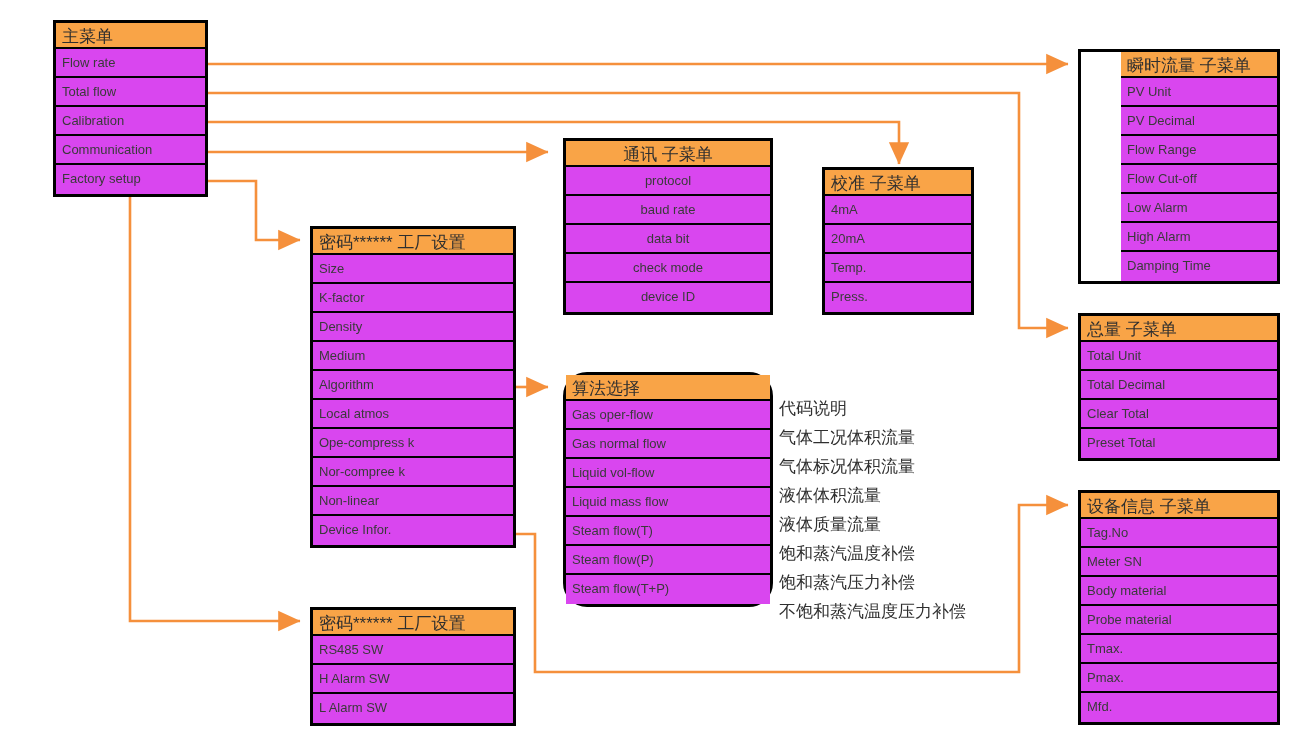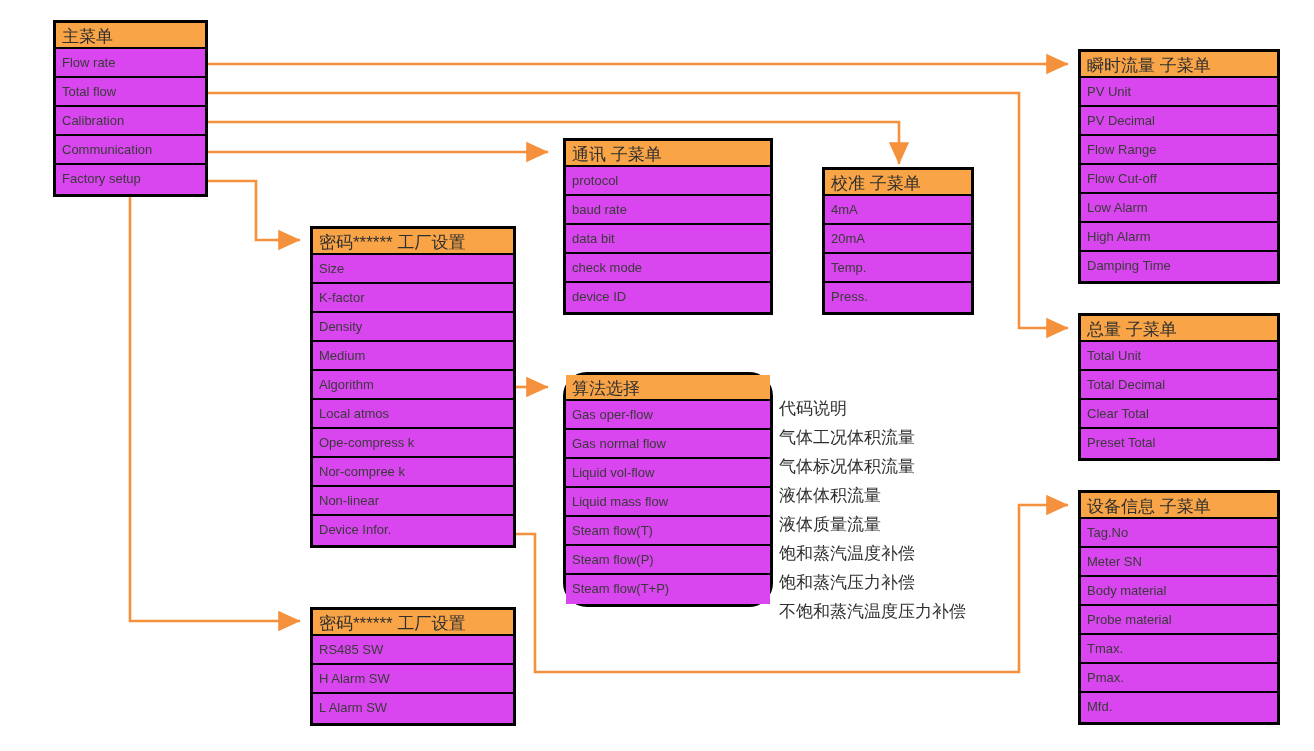--- a/index.html
+++ b/index.html
@@ -66,21 +66,21 @@
 
   <div class="menu" style="left:53px;top:20px;width:155px;">
     <div class="hdr">主菜单</div>
     <div class="row">Flow rate</div>
     <div class="row">Total flow</div>
     <div class="row">Calibration</div>
     <div class="row">Communication</div>
     <div class="row">Factory setup</div>
   </div>
 
-  <div class="menu" style="left:1078px;top:49px;width:202px;">
+  <div class="menu" style="left:1078px;top:49px;width:202px;padding-left:40px;">
     <div class="hdr">瞬时流量 子菜单</div>
     <div class="row">PV Unit</div>
     <div class="row">PV Decimal</div>
     <div class="row">Flow Range</div>
     <div class="row">Flow Cut-off</div>
     <div class="row">Low Alarm</div>
     <div class="row">High Alarm</div>
     <div class="row">Damping Time</div>
   </div>
 
@@ -96,21 +96,21 @@
     <div class="hdr">设备信息 子菜单</div>
     <div class="row">Tag.No</div>
     <div class="row">Meter SN</div>
     <div class="row">Body material</div>
     <div class="row">Probe material</div>
     <div class="row">Tmax.</div>
     <div class="row">Pmax.</div>
     <div class="row">Mfd.</div>
   </div>
 
-  <div class="menu" style="left:563px;top:138px;width:210px;">
+  <div class="menu" style="left:563px;top:138px;width:210px;text-align:center;">
     <div class="hdr">通讯 子菜单</div>
     <div class="row">protocol</div>
     <div class="row">baud rate</div>
     <div class="row">data bit</div>
     <div class="row">check mode</div>
     <div class="row">device ID</div>
   </div>
 
   <div class="menu" style="left:822px;top:167px;width:152px;">
     <div class="hdr">校准 子菜单</div>

